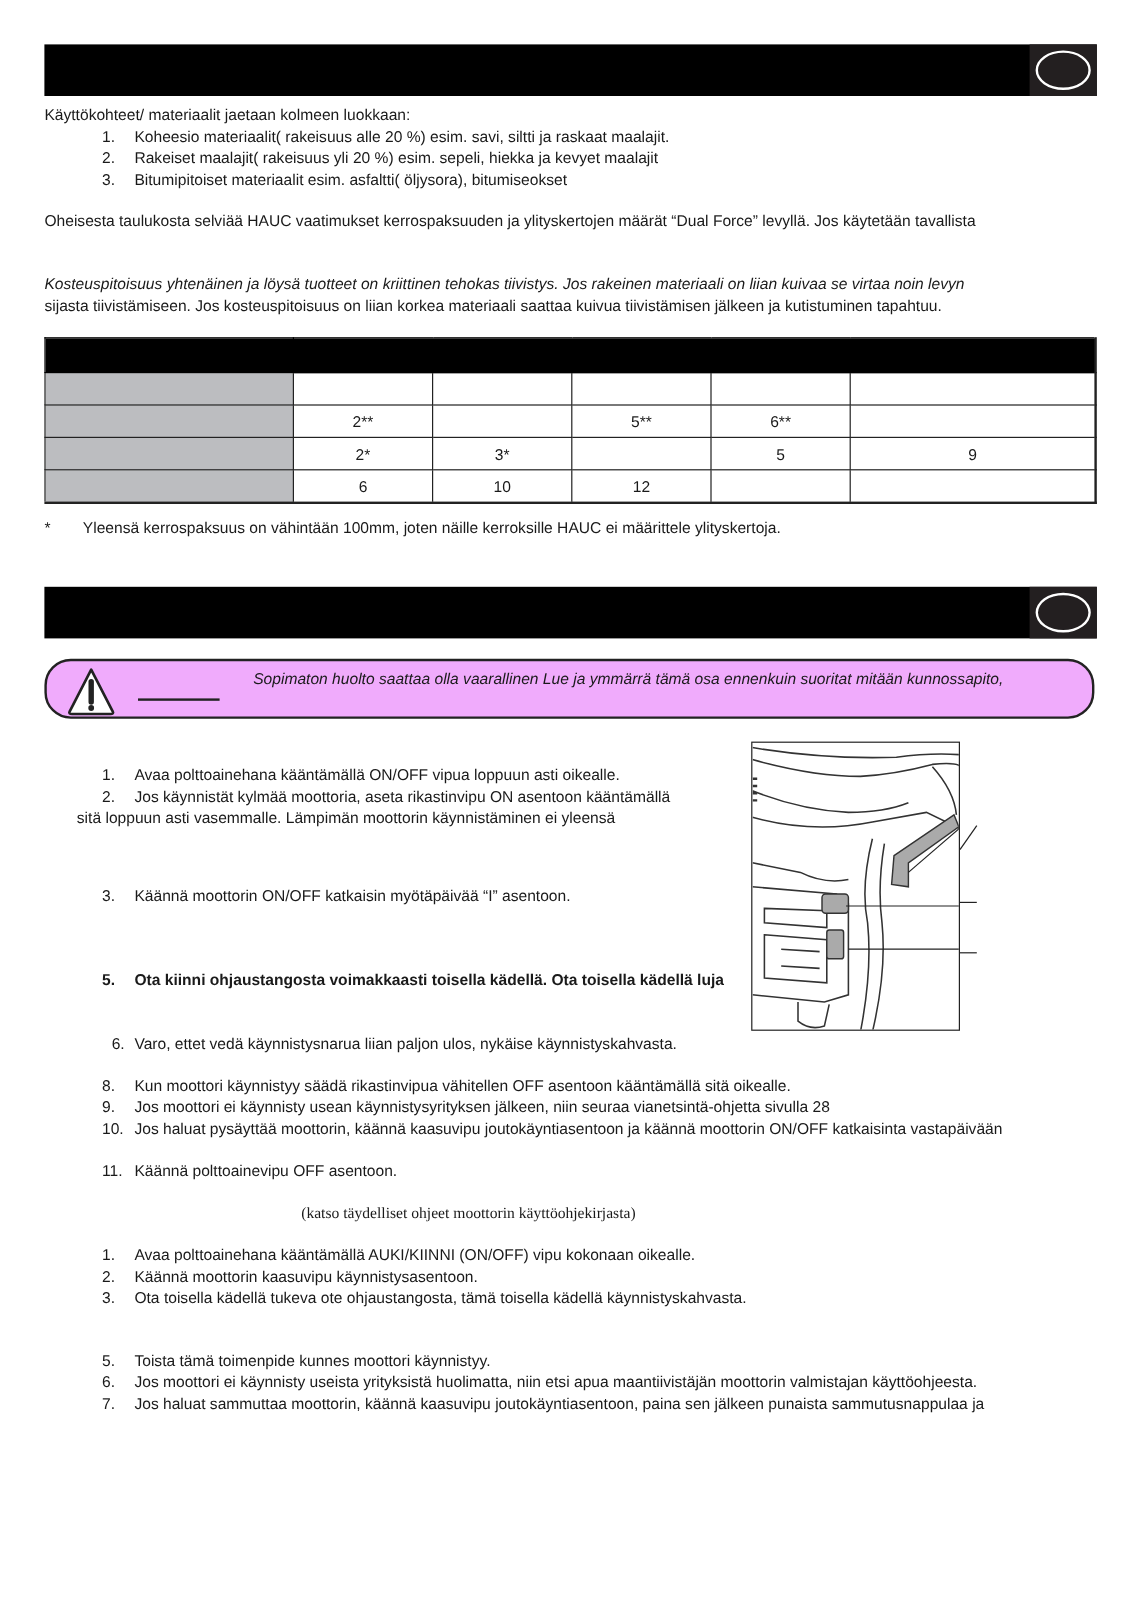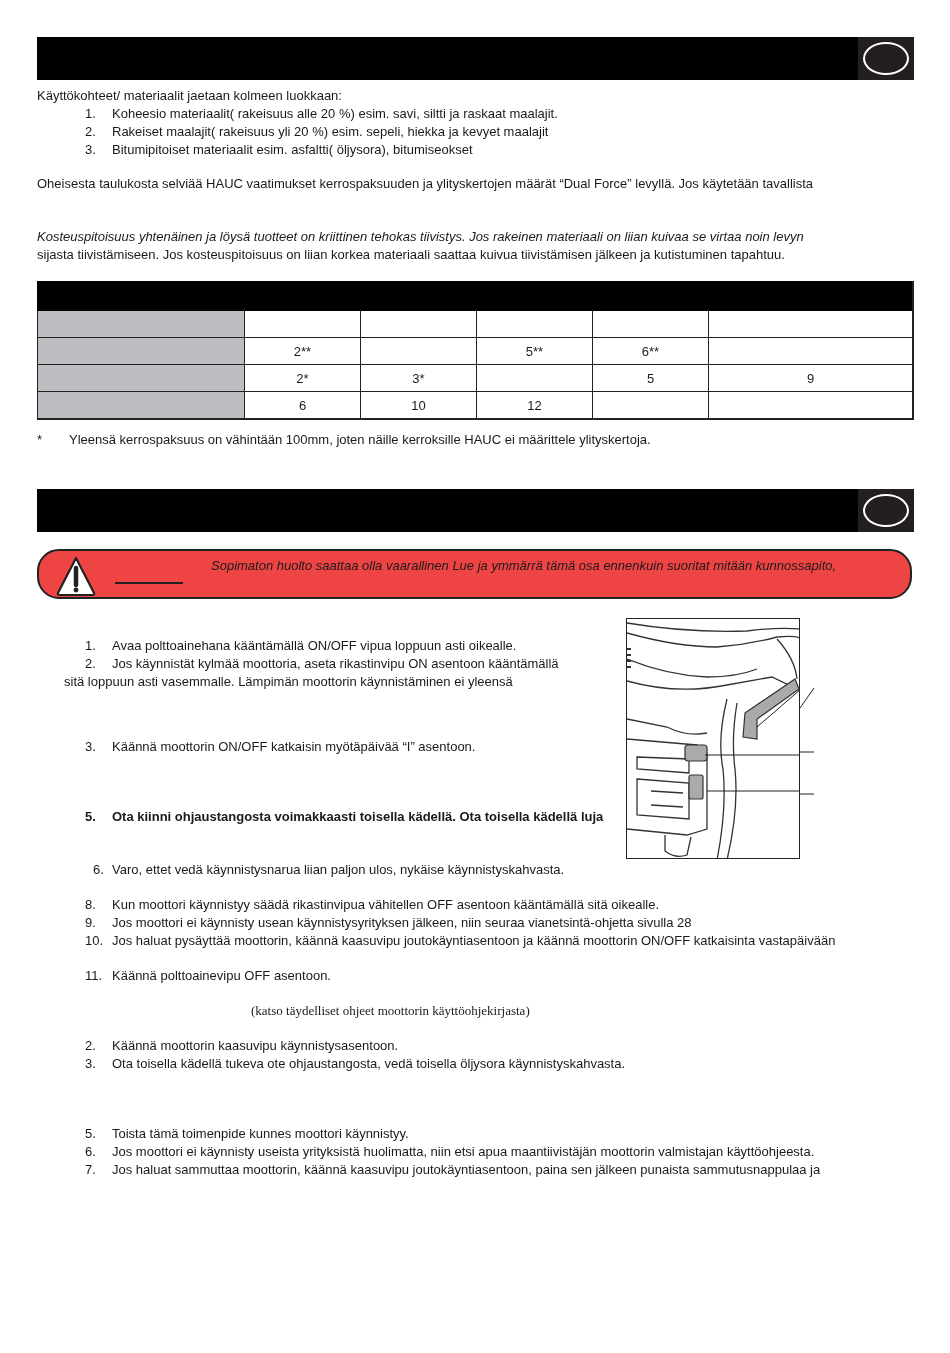--- a/index.html
+++ b/index.html
@@ -28,21 +28,21 @@
   .tbl { position:absolute; left:37px; top:281px; width:877px; border-collapse:collapse; }
   .tbl td { border:1px solid #222; height:26px; text-align:center; font-size:13px; padding:0; }
   .tbl tr.head td { background:#000; height:28px; border-color:#000; }
   .tbl tr.head td.sep { border-left:1px solid #fff; }
   .tbl td.lbl { background:#bcbdc0; width:206px; }
   .tbl { border-bottom:2px solid #222; border-right:2px solid #222; }
 
   
   .warn {
     position:absolute; left:37px; top:549px; width:875px; height:50px;
-    background:#ef4444; border:2px solid #222; border-radius:22px; box-sizing:border-box;
+    background:#f0abfc; border:2px solid #222; border-radius:22px; box-sizing:border-box;
   }
   .warn .tri { position:absolute; left:16px; top:4px; }
   .warn .rule { position:absolute; left:76px; top:31px; width:68px; height:2px; background:#222; }
   .warn .txt { position:absolute; left:172px; top:7px; font-style:italic; font-size:13px; white-space:nowrap; }
 
   .figure { position:absolute; left:626px; top:618px; width:174px; height:241px; border:1px solid #222; box-sizing:border-box; background:#fff; overflow:hidden; }
 </style>
 </head>
 <body>
 
@@ -143,22 +143,23 @@
   <div class="it"><span class="num">9.</span><span>Jos moottori ei käynnisty usean käynnistysyrityksen jälkeen, niin seuraa vianetsintä-ohjetta sivulla 28</span></div>
   <div class="it"><span class="num">10.</span><span>Jos haluat pysäyttää moottorin, käännä kaasuvipu joutokäyntiasentoon ja käännä moottorin ON/OFF katkaisinta vastapäivään</span></div>
 </div>
 <div class="list" style="top:967px;">
     <div class="it"><span class="num">11.</span><span>Käännä polttoainevipu OFF asentoon.</span></div>
   </div>
 
 <div class="abs" style="left:251px;top:1002px;line-height:18px;white-space:nowrap;font-family:Liberation Serif, serif;">(katso täydelliset ohjeet moottorin käyttöohjekirjasta)</div>
 
 <div class="list" style="top:1037px;">
+  <div class="it"><span class="num">1.</span><span>Avaa polttoainehana kääntämällä AUKI/KIINNI (ON/OFF) vipu kokonaan oikealle.</span></div>
   <div class="it"><span class="num">2.</span><span>Käännä moottorin kaasuvipu käynnistysasentoon.</span></div>
-  <div class="it"><span class="num">3.</span><span>Ota toisella kädellä tukeva ote ohjaustangosta, vedä toisella öljysora käynnistyskahvasta.</span></div>
+  <div class="it"><span class="num">3.</span><span>Ota toisella kädellä tukeva ote ohjaustangosta, tämä toisella kädellä käynnistyskahvasta.</span></div>
 </div>
 <div class="list" style="top:1125px;">
   <div class="it"><span class="num">5.</span><span>Toista tämä toimenpide kunnes moottori käynnistyy.</span></div>
   <div class="it"><span class="num">6.</span><span>Jos moottori ei käynnisty useista yrityksistä huolimatta, niin etsi apua maantiivistäjän moottorin valmistajan käyttöohjeesta.</span></div>
   <div class="it"><span class="num">7.</span><span>Jos haluat sammuttaa moottorin, käännä kaasuvipu joutokäyntiasentoon, paina sen jälkeen punaista sammutusnappulaa ja</span></div>
 </div>
 
 <div class="figure">
   <svg width="174" height="241" viewBox="0 0 174 241">
     <g fill="none" stroke="#333" stroke-width="1.3">

